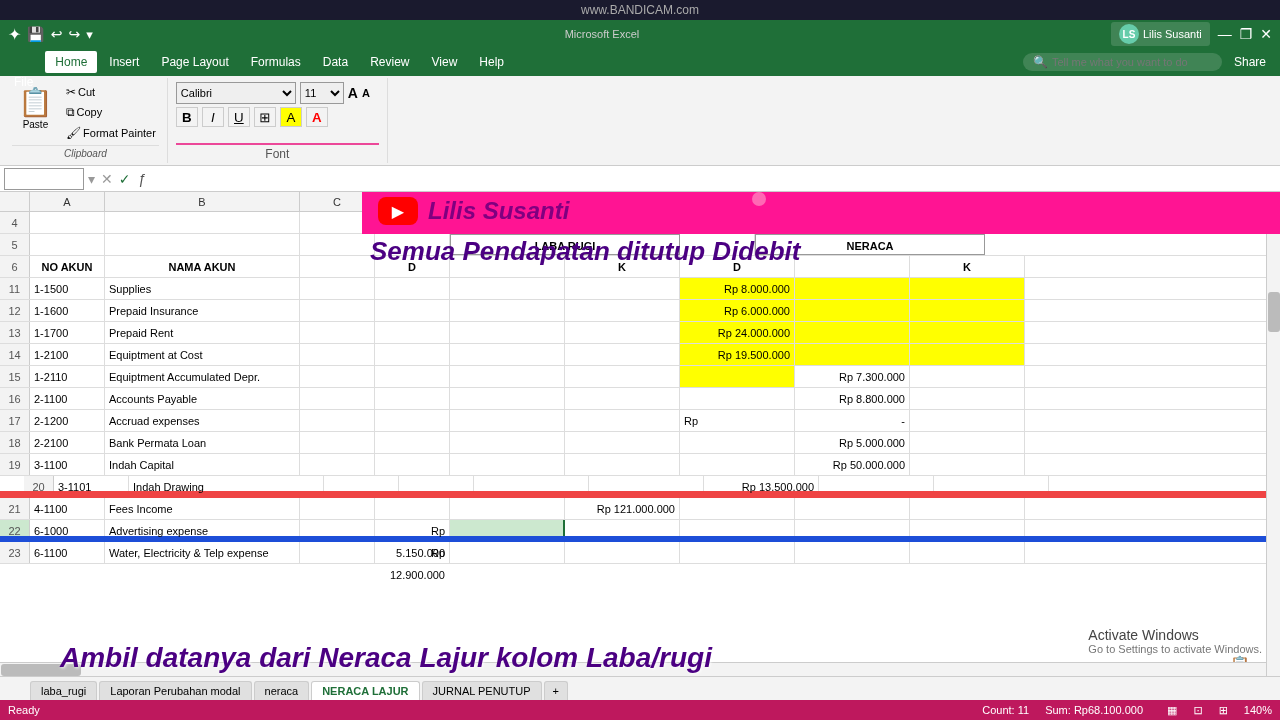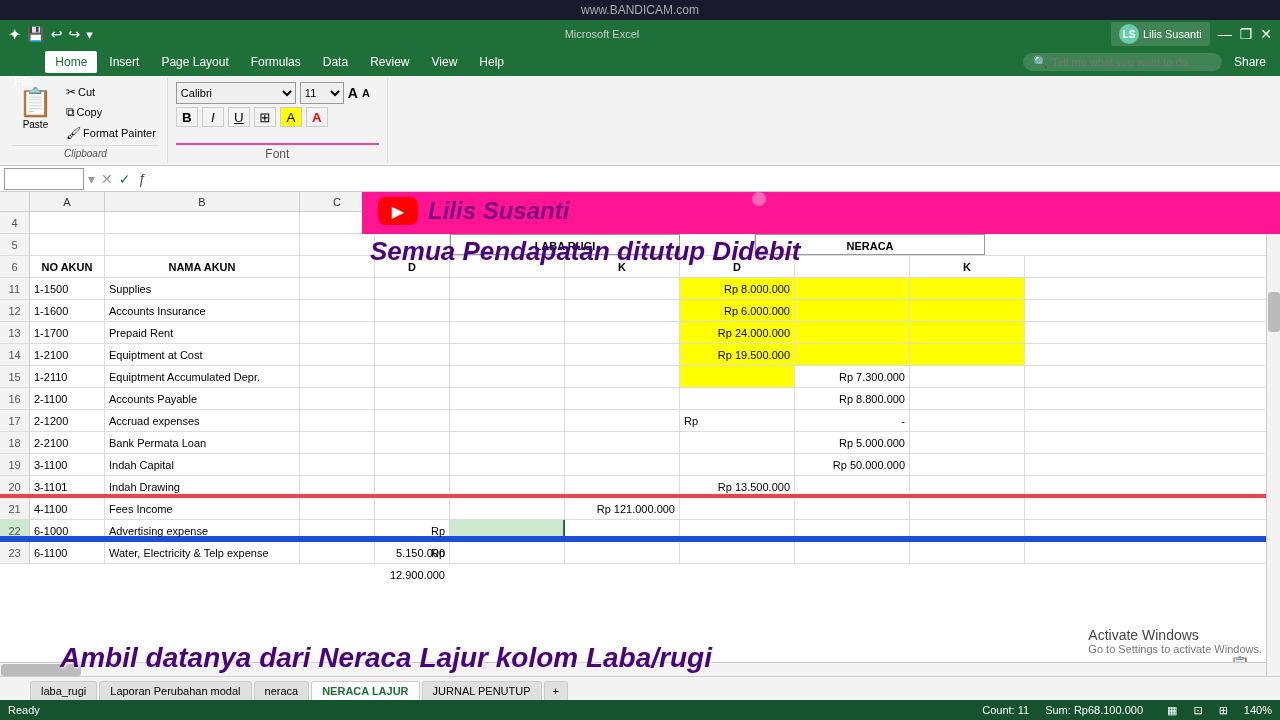--- a/index.html
+++ b/index.html
@@ -179,21 +179,21 @@
       <div style="width:115px;border-right:1px solid #ddd;"></div>
       <div style="width:115px;border-right:1px solid #ddd;background:#ffff00;font-size:11px;line-height:22px;padding:0 4px;text-align:right;">Rp    8.000.000</div>
       <div style="width:115px;border-right:1px solid #ddd;background:#ffff00;"></div>
       <div style="width:115px;border-right:1px solid #ddd;background:#ffff00;"></div>
       <div style="flex:1;"></div>
     </div>
 
     <div style="display:flex;height:22px;border-bottom:1px solid #ddd;">
       <div style="width:30px;text-align:center;font-size:11px;color:#555;line-height:22px;background:#f3f3f3;border-right:1px solid #ccc;">12</div>
       <div style="width:75px;border-right:1px solid #ddd;font-size:11px;line-height:22px;padding:0 4px;">1-1600</div>
-      <div style="width:195px;border-right:1px solid #ddd;font-size:11px;line-height:22px;padding:0 4px;">Accounts Insurance</div>
+      <div style="width:195px;border-right:1px solid #ddd;font-size:11px;line-height:22px;padding:0 4px;">Prepaid Insurance</div>
       <div style="width:75px;border-right:1px solid #ddd;"></div>
       <div style="width:75px;border-right:1px solid #ddd;"></div>
       <div style="width:115px;border-right:1px solid #ddd;"></div>
       <div style="width:115px;border-right:1px solid #ddd;"></div>
       <div style="width:115px;border-right:1px solid #ddd;background:#ffff00;font-size:11px;line-height:22px;padding:0 4px;text-align:right;">Rp    6.000.000</div>
       <div style="width:115px;border-right:1px solid #ddd;background:#ffff00;"></div>
       <div style="width:115px;border-right:1px solid #ddd;background:#ffff00;"></div>
       <div style="flex:1;"></div>
     </div>
 
@@ -288,21 +288,21 @@
       <div style="width:75px;border-right:1px solid #ddd;"></div>
       <div style="width:75px;border-right:1px solid #ddd;"></div>
       <div style="width:115px;border-right:1px solid #ddd;"></div>
       <div style="width:115px;border-right:1px solid #ddd;"></div>
       <div style="width:115px;border-right:1px solid #ddd;"></div>
       <div style="width:115px;border-right:1px solid #ddd;font-size:11px;line-height:22px;padding:0 4px;text-align:right;">Rp   50.000.000</div>
       <div style="width:115px;border-right:1px solid #ddd;"></div>
       <div style="flex:1;"></div>
     </div>
 
-    <div style="display:flex;height:22px;border-bottom:4px solid #ef4444;">
+    <div style="display:flex;height:22px;border-bottom:7px solid #ef4444;padding-left:24px;">
       <div style="width:30px;text-align:center;font-size:11px;color:#555;line-height:22px;background:#f3f3f3;border-right:1px solid #ccc;">20</div>
       <div style="width:75px;border-right:1px solid #ddd;font-size:11px;line-height:22px;padding:0 4px;">3-1101</div>
       <div style="width:195px;border-right:1px solid #ddd;font-size:11px;line-height:22px;padding:0 4px;">Indah Drawing</div>
       <div style="width:75px;border-right:1px solid #ddd;"></div>
       <div style="width:75px;border-right:1px solid #ddd;"></div>
       <div style="width:115px;border-right:1px solid #ddd;"></div>
       <div style="width:115px;border-right:1px solid #ddd;"></div>
       <div style="width:115px;border-right:1px solid #ddd;font-size:11px;line-height:22px;padding:0 4px;text-align:right;">Rp   13.500.000</div>
       <div style="width:115px;border-right:1px solid #ddd;"></div>
       <div style="width:115px;border-right:1px solid #ddd;"></div>
@@ -364,21 +364,21 @@
 
   <div style="position:absolute;bottom:20px;left:0;right:0;height:24px;background:#f3f3f3;border-top:1px solid #ccc;display:flex;align-items:flex-end;padding-left:30px;gap:0;z-index:5;">
     <div style="padding:3px 10px;border:1px solid #ccc;border-bottom:none;background:#e0e0e0;font-size:11px;cursor:pointer;border-radius:3px 3px 0 0;margin-right:2px;">laba_rugi</div>
     <div style="padding:3px 10px;border:1px solid #ccc;border-bottom:none;background:#e0e0e0;font-size:11px;cursor:pointer;border-radius:3px 3px 0 0;margin-right:2px;">Laporan Perubahan modal</div>
     <div style="padding:3px 10px;border:1px solid #ccc;border-bottom:none;background:#e0e0e0;font-size:11px;cursor:pointer;border-radius:3px 3px 0 0;margin-right:2px;">neraca</div>
     <div style="padding:3px 10px;border:1px solid #ccc;border-bottom:none;background:white;font-size:11px;cursor:pointer;border-radius:3px 3px 0 0;margin-right:2px;font-weight:bold;color:#1f6f38;">NERACA LAJUR</div>
     <div style="padding:3px 10px;border:1px solid #ccc;border-bottom:none;background:#e0e0e0;font-size:11px;cursor:pointer;border-radius:3px 3px 0 0;margin-right:2px;">JURNAL PENUTUP</div>
     <div style="padding:3px 8px;border:1px solid #ccc;border-bottom:none;background:#e0e0e0;font-size:11px;cursor:pointer;border-radius:3px 3px 0 0;">+</div>
   </div>
 
-  <div style="position:absolute;bottom:0;left:0;right:0;height:20px;background:#14532d;color:white;font-size:11px;display:flex;align-items:center;justify-content:space-between;padding:0 8px;z-index:5;">
+  <div style="position:absolute;bottom:0;left:0;right:0;height:20px;background:#be185d;color:white;font-size:11px;display:flex;align-items:center;justify-content:space-between;padding:0 8px;z-index:5;">
     <span>Ready</span>
     <div style="display:flex;gap:16px;align-items:center;">
       <span>Count: 11</span>
       <span>Sum: Rp68.100.000</span>
       <span style="margin-left:8px;">▦</span>
       <span>⊡</span>
       <span>⊞</span>
       <span>140%</span>
     </div>
   </div>

